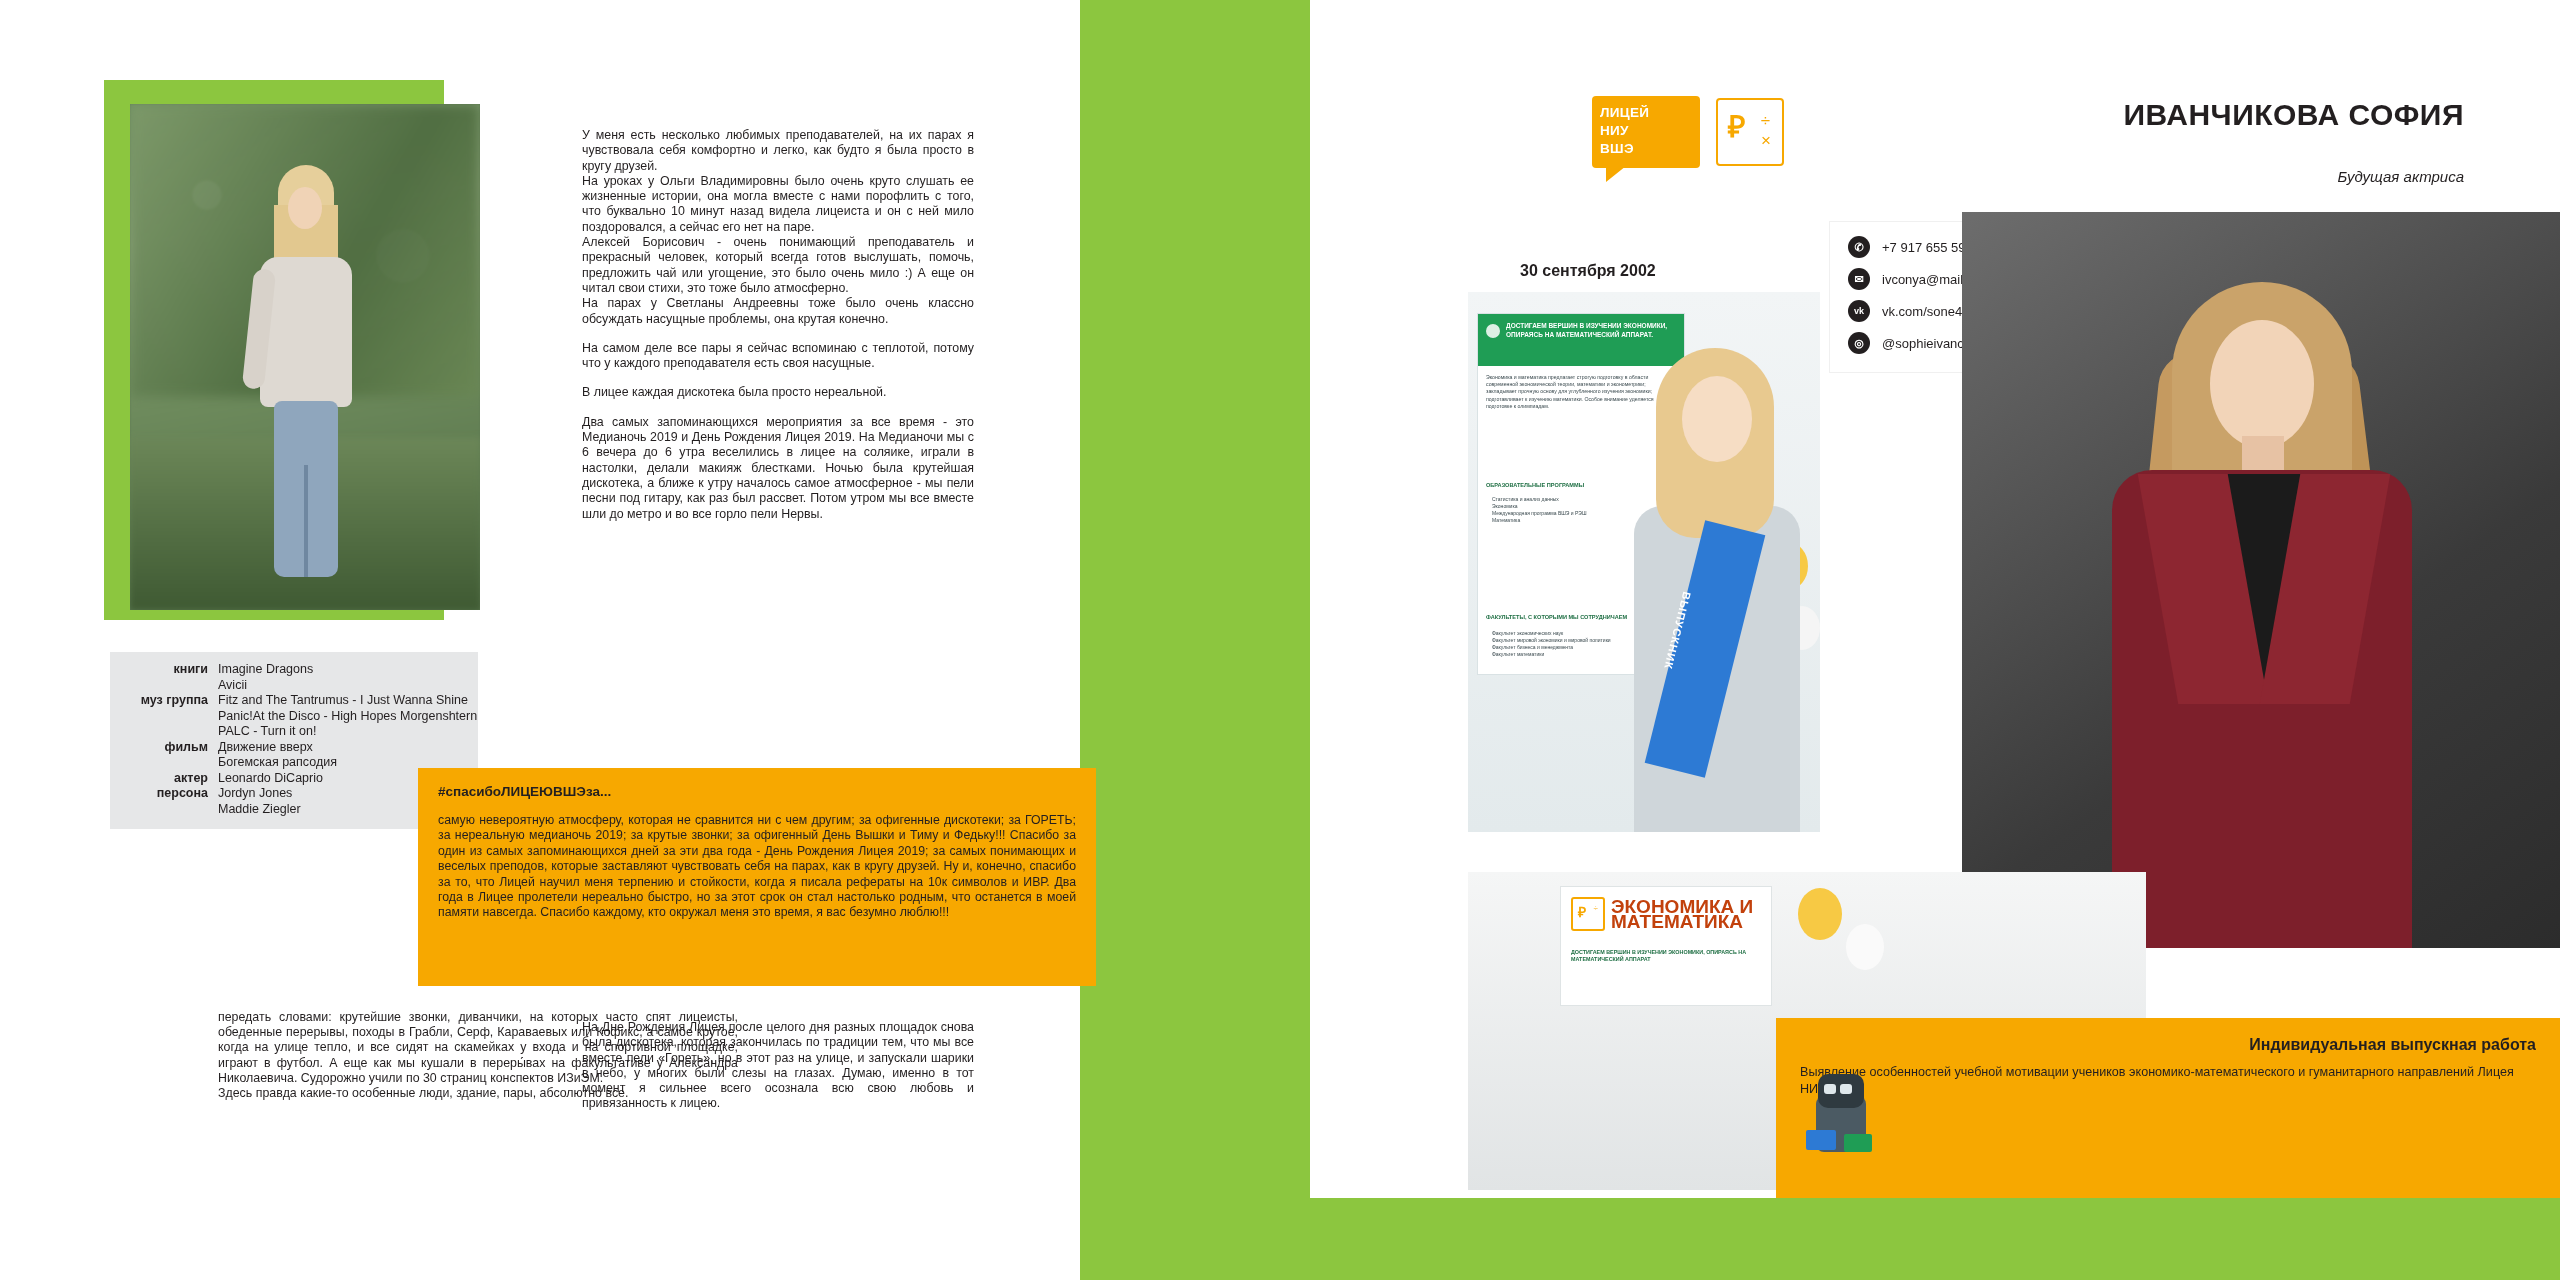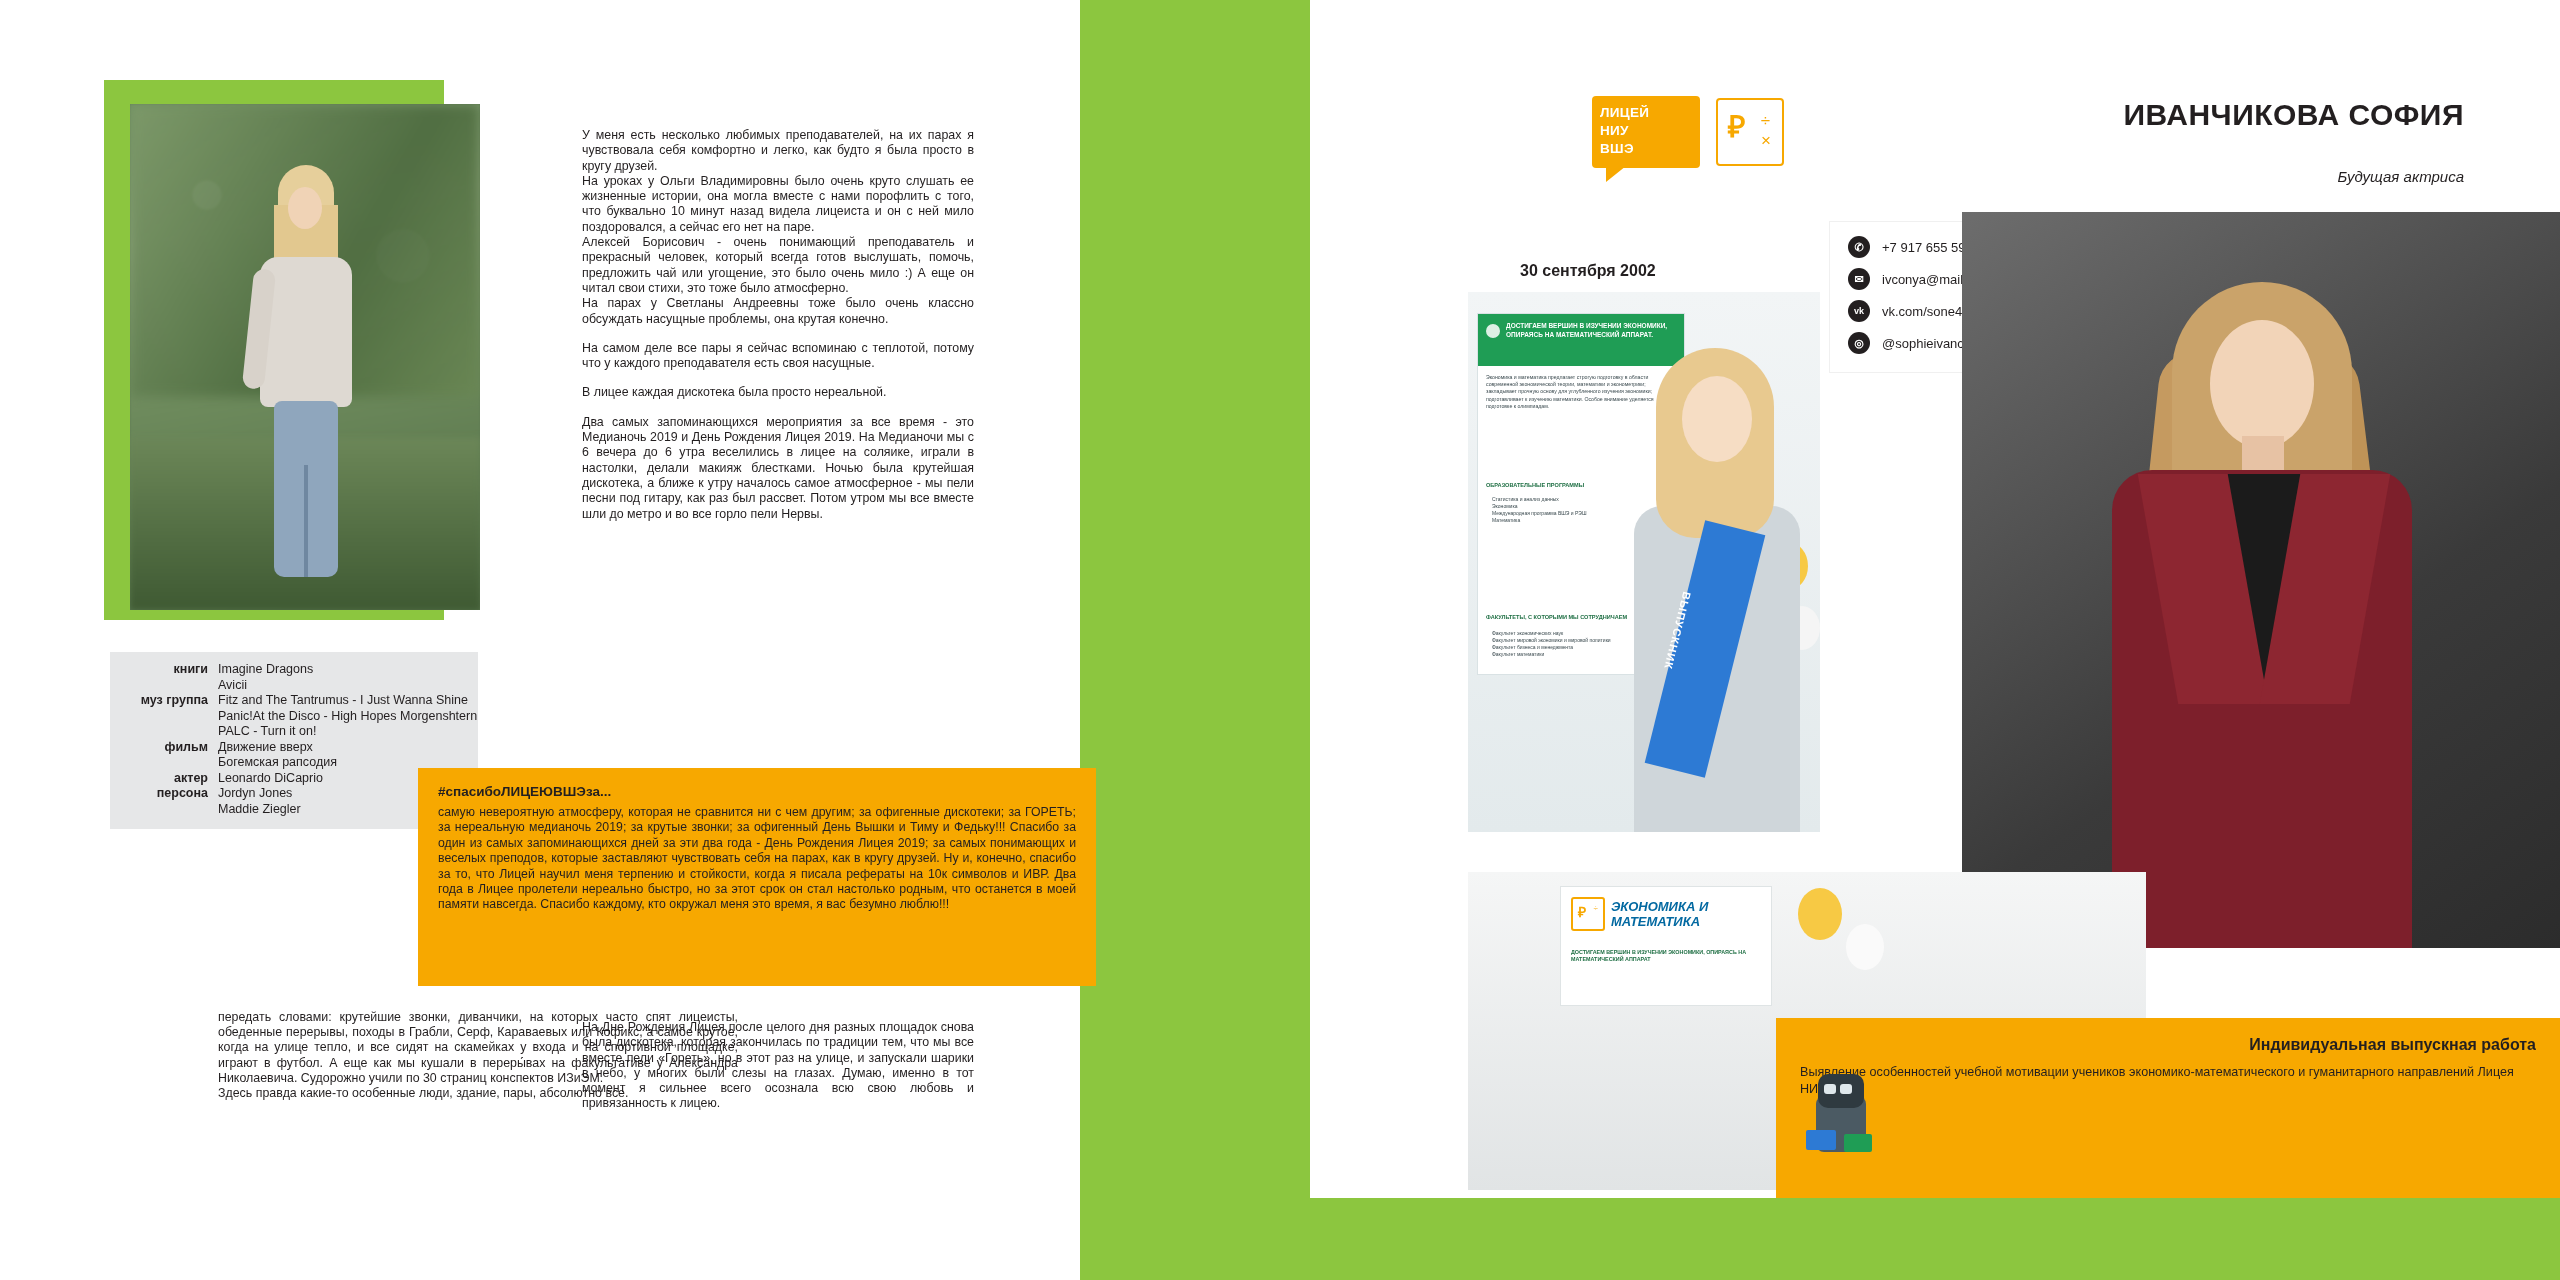--- a/index.html
+++ b/index.html
@@ -91,21 +91,21 @@
     position:absolute;left:582px;top:1020px;width:392px;
     font-size:12.4px;line-height:15.3px;color:#231f20;text-align:justify;
   }
   .col-lower p{margin:0;}
 
   
   .quote-box{
     position:absolute;left:418px;top:768px;width:678px;height:218px;
     background:#f7a800;padding:16px 20px 16px 20px;box-sizing:border-box;
   }
-  .quote-title{font-size:13.5px;font-weight:bold;color:#231f20;margin-bottom:6px;}
+  .quote-title{font-size:13.5px;font-weight:bold;color:#231f20;margin-bottom:14px;}
   .quote-text{font-size:12.3px;line-height:15.4px;color:#231f20;text-align:justify;}
 
   
   .logo-wrap{position:absolute;left:1592px;top:96px;width:200px;height:96px;}
   .logo-bubble{
     position:absolute;left:0;top:0;width:108px;height:72px;background:#f7a800;border-radius:4px;
   }
   .logo-bubble:after{
     content:"";position:absolute;left:14px;bottom:-14px;width:0;height:0;
     border-left:0 solid transparent;border-right:20px solid transparent;border-top:16px solid #f7a800;
@@ -187,21 +187,21 @@
 
   
   .photo-group{
     position:absolute;left:1468px;top:872px;width:678px;height:318px;background:#e8e8e8;overflow:hidden;
   }
   .pg-bg{position:absolute;inset:0;background:linear-gradient(180deg,#f5f6f6,#e1e4e5);}
   .pg-banner{position:absolute;left:92px;top:14px;width:210px;height:118px;background:#ffffff;border:1px solid #dfe4e5;}
   .pg-banner .sq{position:absolute;left:10px;top:10px;width:30px;height:30px;border:2px solid #f7a800;border-radius:3px;}
   .pg-banner .sq b{position:absolute;left:5px;top:3px;font-size:14px;color:#f7a800;}
   .pg-banner .sq i{position:absolute;right:5px;top:5px;font-size:8px;color:#f7a800;font-style:normal;}
-  .pg-banner .ttl{position:absolute;left:50px;top:12px;right:6px;font-size:13px;font-weight:bold;color:#0369a1;line-height:15px;font-style:italic;}
+  .pg-banner .ttl{position:absolute;left:50px;top:12px;right:6px;font-size:19px;font-weight:bold;color:#c2410c;line-height:15px;}
   .pg-banner .sub{position:absolute;left:10px;top:62px;right:8px;font-size:5.4px;line-height:7.4px;color:#1f6f44;font-weight:bold;}
   .pg-balloon-y{position:absolute;left:330px;top:16px;width:44px;height:52px;border-radius:50%;background:#f7c944;}
   .pg-balloon-w{position:absolute;left:378px;top:52px;width:38px;height:46px;border-radius:50%;background:#fafafa;}
   .pg-person{position:absolute;bottom:0;width:104px;}
 
   
   .work-box{
     position:absolute;left:1776px;top:1018px;width:784px;height:180px;background:#f7a800;
     box-sizing:border-box;padding:18px 24px;
   }

